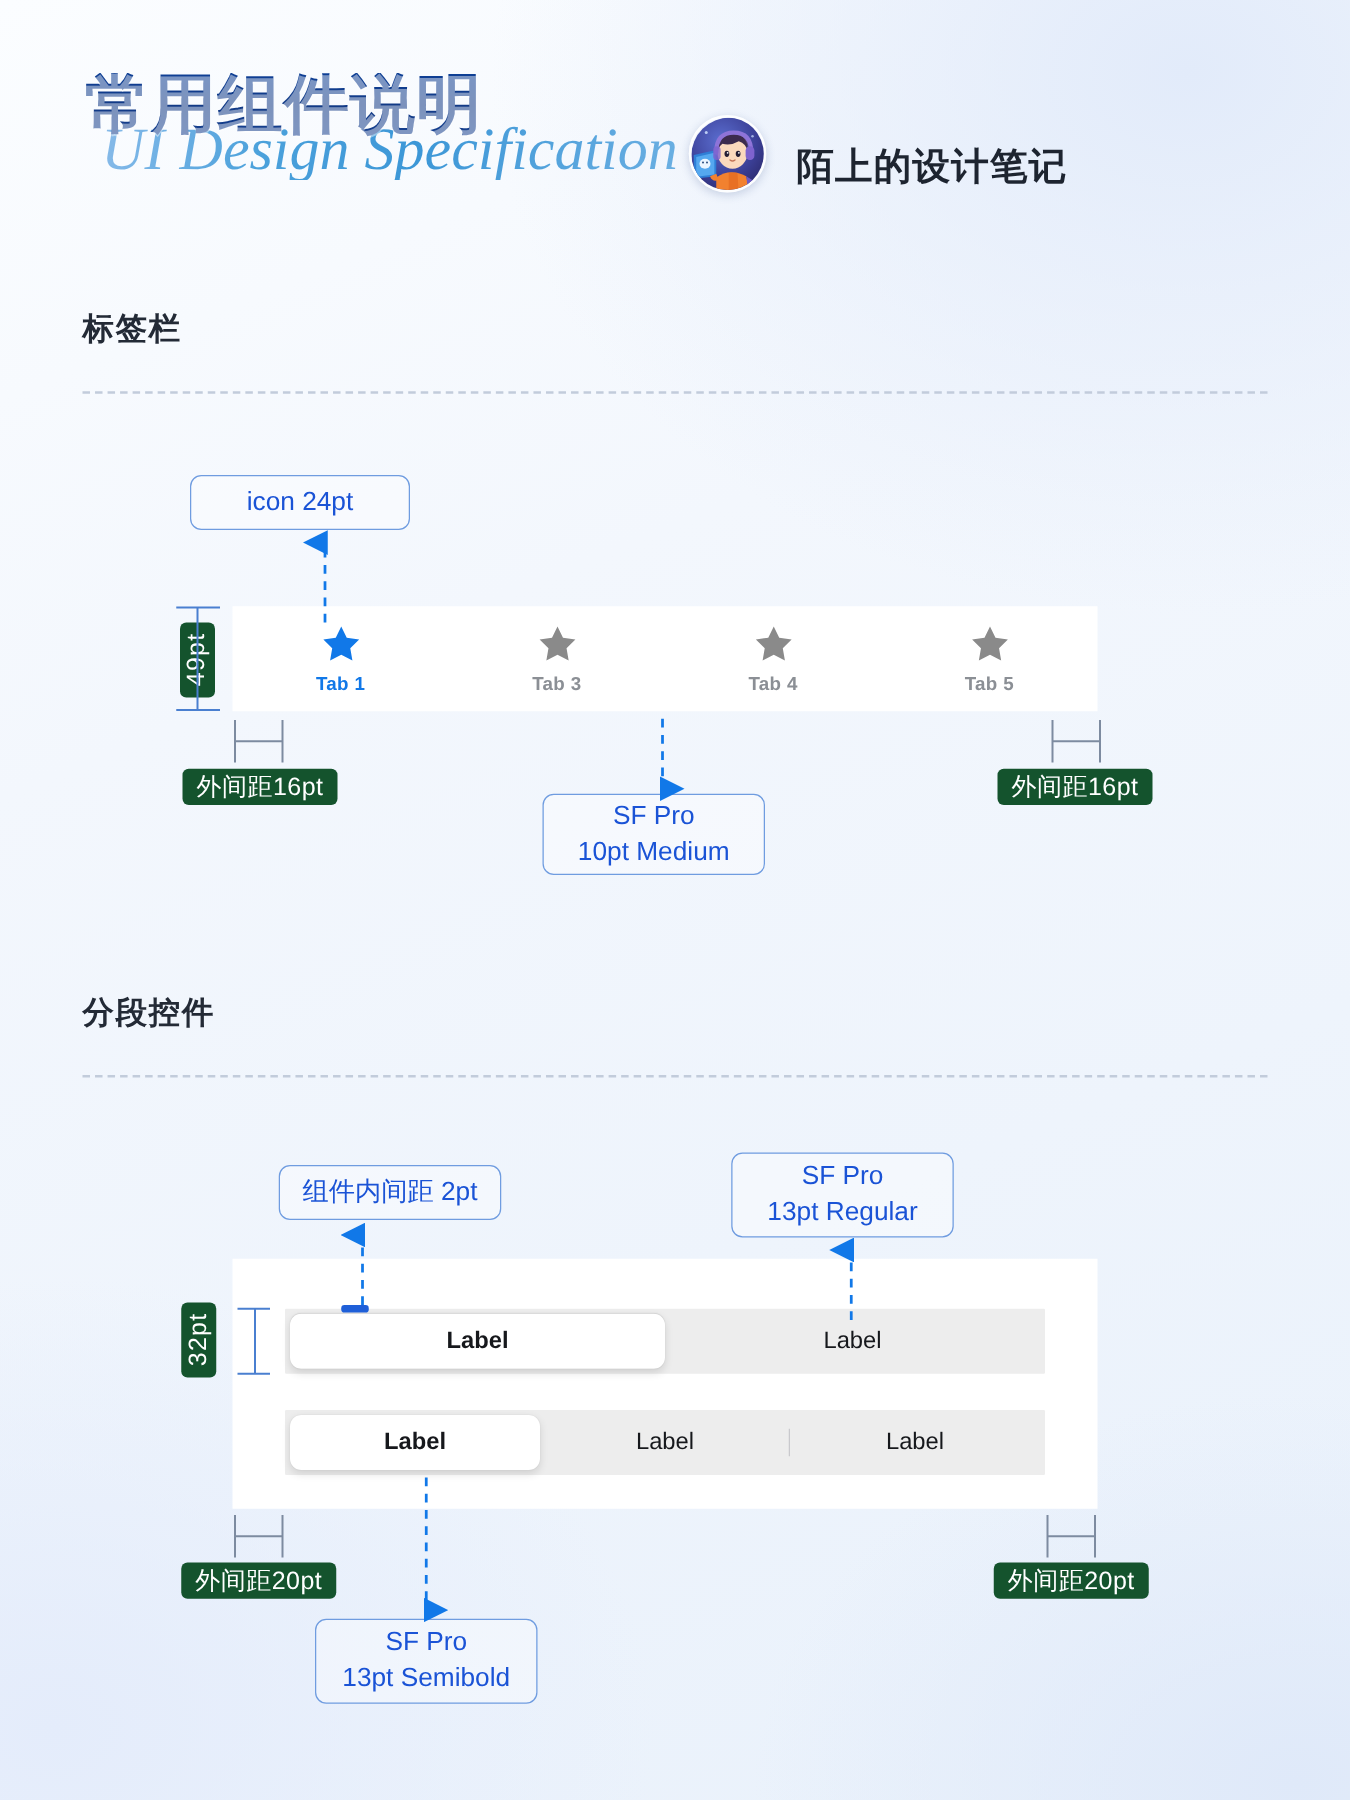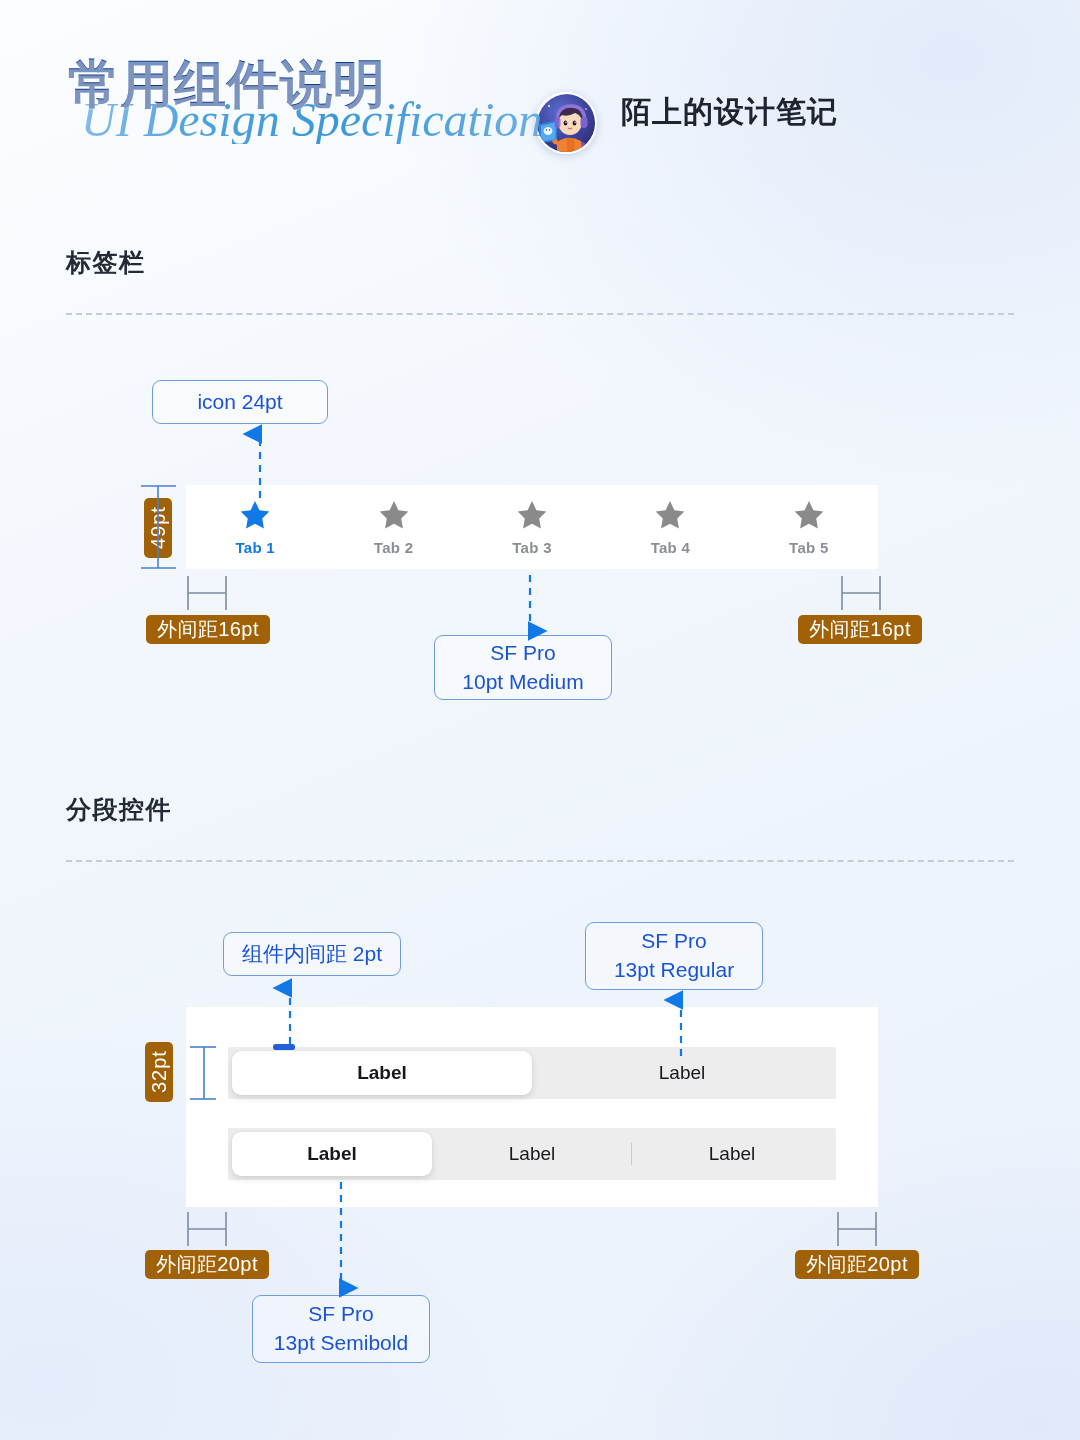--- a/index.html
+++ b/index.html
@@ -46,21 +46,21 @@
     margin-left: 13px;
     background: linear-gradient(100deg, #7fb6e8 0%, #3d9ad9 28%, #2d8fd4 55%, #5fa9e0 100%);
     -webkit-background-clip: text;
     background-clip: text;
     color: transparent;
     opacity: 0.92;
     position: relative;
     z-index: 1;
   }
 
-  .brand { position: absolute; right: 66px; top: 92px; display: flex; align-items: flex-start; gap: 24px; }
+  .brand { position: absolute; right: 50px; top: 92px; display: flex; align-items: flex-end; gap: 24px; }
 
   .avatar {
     width: 62px; height: 62px; border-radius: 50%;
     overflow: hidden; flex: none;
     box-shadow: 0 2px 8px rgba(40,70,130,0.22);
     border: 2px solid rgba(255,255,255,0.85);
   }
 
   .brand-name {
     font-size: 30px; font-weight: 700; color: #1d2430;
@@ -131,21 +131,21 @@
     color: #1a53d6;
     display: flex; flex-direction: column;
     align-items: center; justify-content: center;
     font-size: 21px; line-height: 1.38;
     white-space: nowrap;
   }
 
   
   .pill {
     position: absolute;
-    background: #a16207; color: #ffffff;
+    background: #14532d; color: #ffffff;
     border-radius: 5px;
     font-size: 20px; font-weight: 500;
     display: flex; align-items: center; justify-content: center;
     white-space: nowrap; letter-spacing: .4px;
   }
   .pill-v {
     writing-mode: vertical-rl;
     transform: rotate(180deg);
     letter-spacing: 1px;
   }
@@ -230,26 +230,20 @@
   <div class="tab-item tab-active">
     <svg class="tab-star" viewBox="0 0 24 24">
       <path d="M12 2.2 L15.1 8.6 L22.1 9.6 L17.1 14.5 L18.3 21.5 L12 18.2 L5.7 21.5 L6.9 14.5 L1.9 9.6 L8.9 8.6 Z" fill="#1178e8"></path>
     </svg>
     <span class="tab-label">Tab 1</span>
   </div>
   <div class="tab-item tab-idle">
     <svg class="tab-star" viewBox="0 0 24 24">
       <path d="M12 2.2 L15.1 8.6 L22.1 9.6 L17.1 14.5 L18.3 21.5 L12 18.2 L5.7 21.5 L6.9 14.5 L1.9 9.6 L8.9 8.6 Z" fill="#8a8a8a"></path>
     </svg>
-    <span class="tab-label">Tab 2</span>
-  </div>
-  <div class="tab-item tab-idle">
-    <svg class="tab-star" viewBox="0 0 24 24">
-      <path d="M12 2.2 L15.1 8.6 L22.1 9.6 L17.1 14.5 L18.3 21.5 L12 18.2 L5.7 21.5 L6.9 14.5 L1.9 9.6 L8.9 8.6 Z" fill="#8a8a8a"></path>
-    </svg>
     <span class="tab-label">Tab 3</span>
   </div>
   <div class="tab-item tab-idle">
     <svg class="tab-star" viewBox="0 0 24 24">
       <path d="M12 2.2 L15.1 8.6 L22.1 9.6 L17.1 14.5 L18.3 21.5 L12 18.2 L5.7 21.5 L6.9 14.5 L1.9 9.6 L8.9 8.6 Z" fill="#8a8a8a"></path>
     </svg>
     <span class="tab-label">Tab 4</span>
   </div>
   <div class="tab-item tab-idle">
     <svg class="tab-star" viewBox="0 0 24 24">

